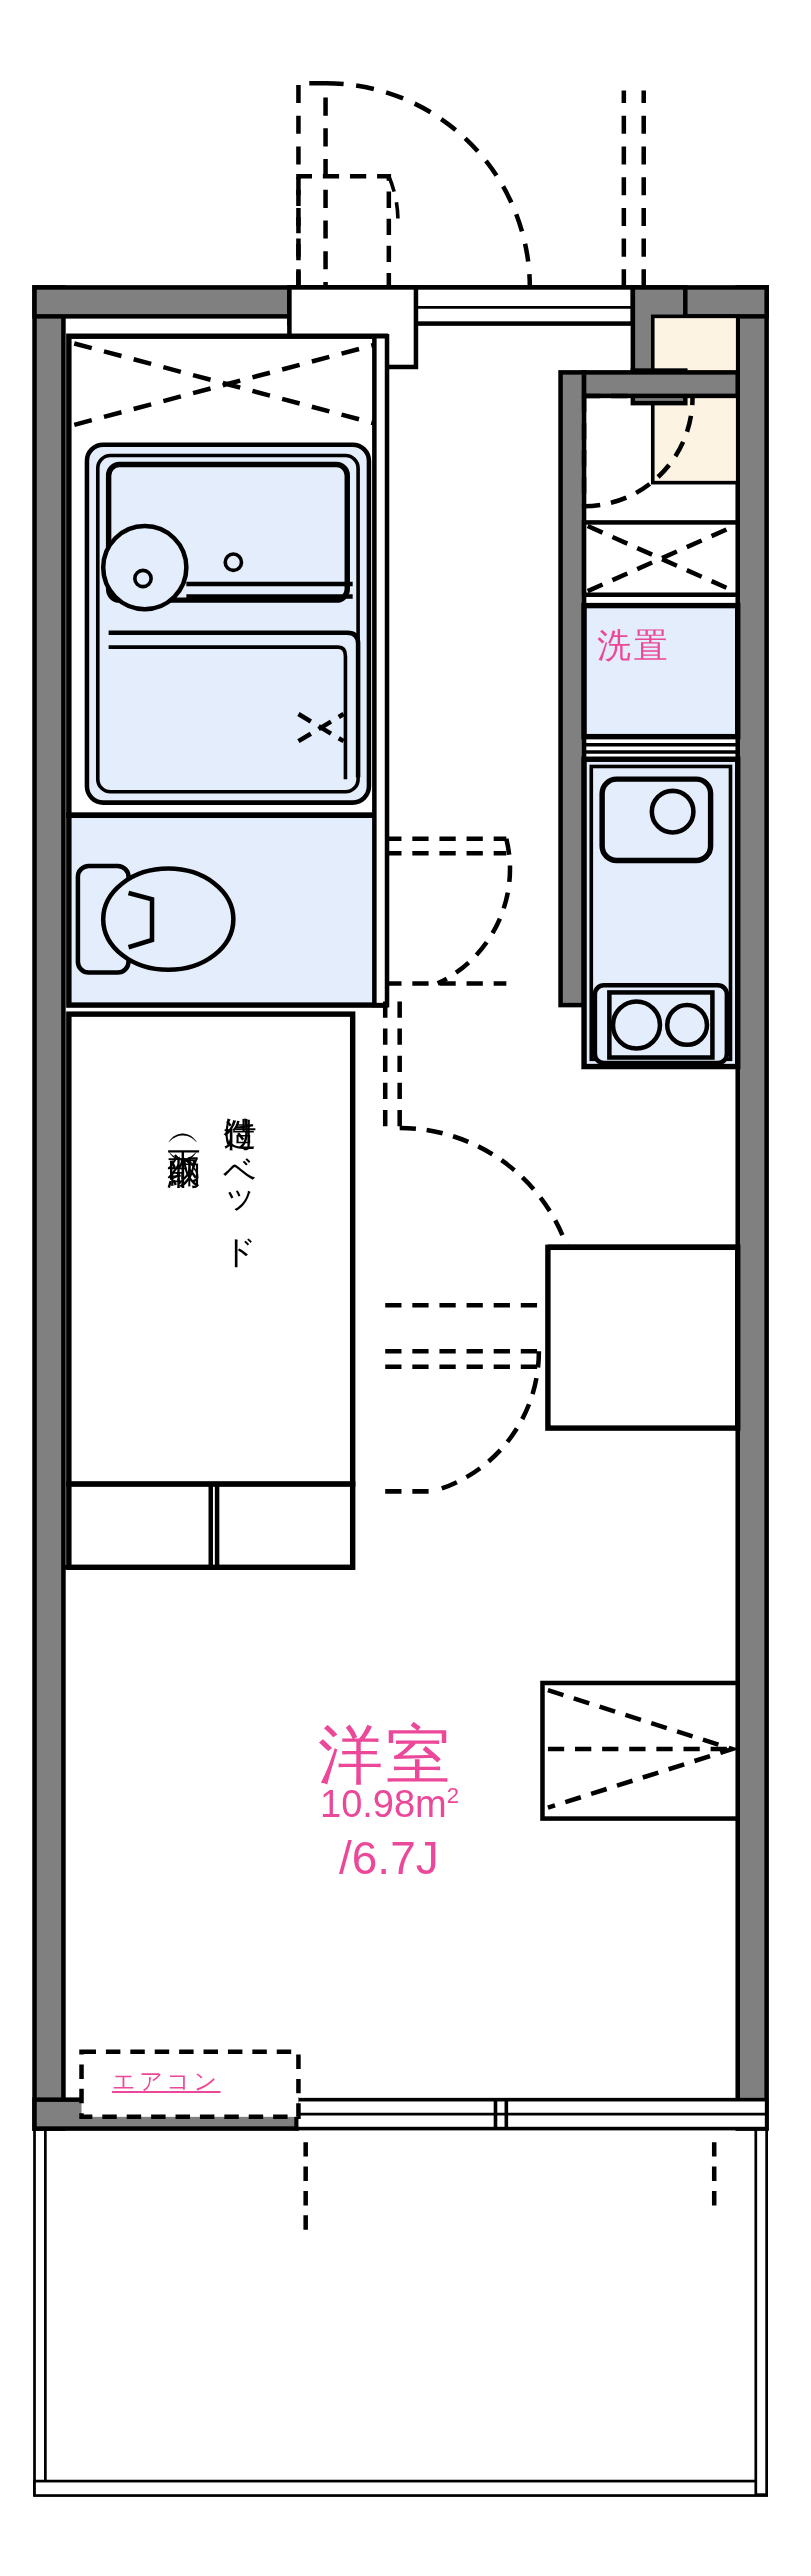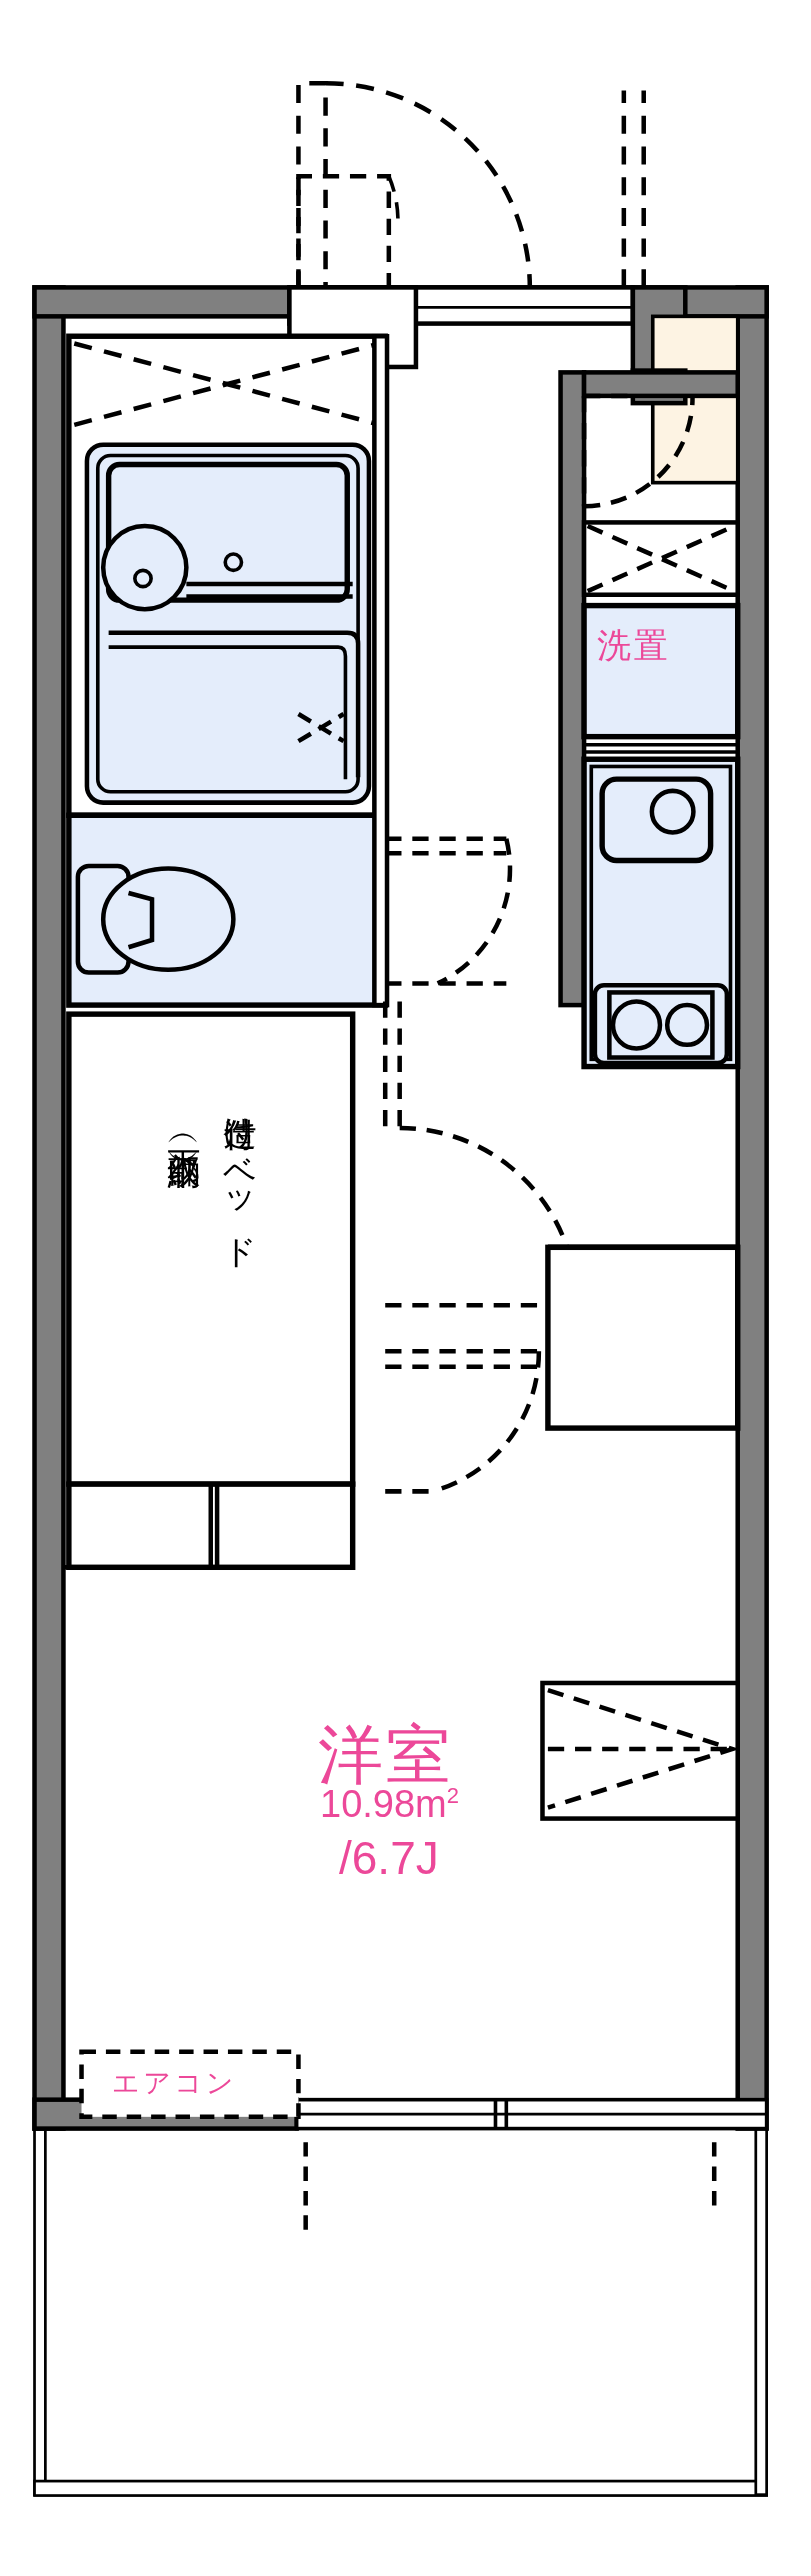--- a/index.html
+++ b/index.html
@@ -70,22 +70,23 @@
   }
   #washer-label {
     left: 597px;
     top: 628px;
     font-size: 34px;
     letter-spacing: 2.7px;
   }
   #aircon-label {
     left: 112px;
     top: 2070px;
-    font-size: 27px;
+    font-size: 23px;
     letter-spacing: 3.6px;
+    text-decoration: underline;
   }
   #bed-col-right { left: 217px; top: 1091px; }
   #bed-col-left  { left: 161px; top: 1123px; }
 </style>
 </head>
 <body>
 
 <div id="floorplan-root">
 
   <svg class="fp" viewBox="0 0 898 2850" xmlns="http://www.w3.org/2000/svg">

